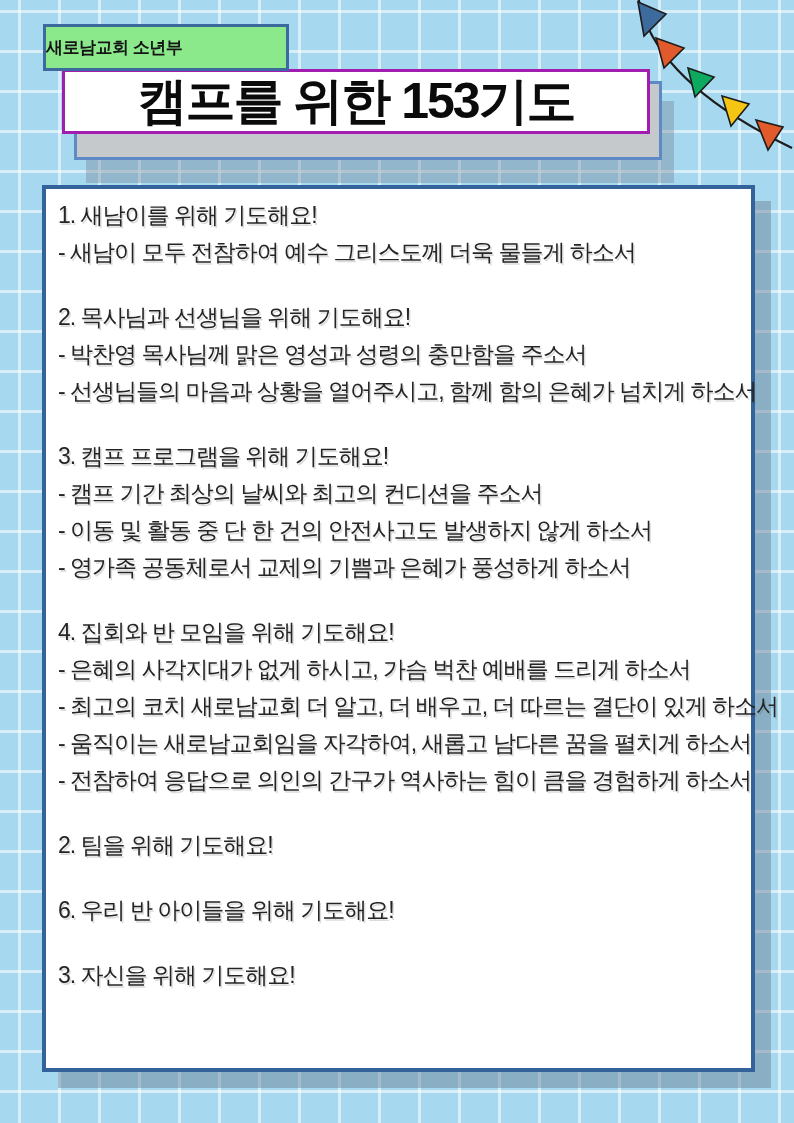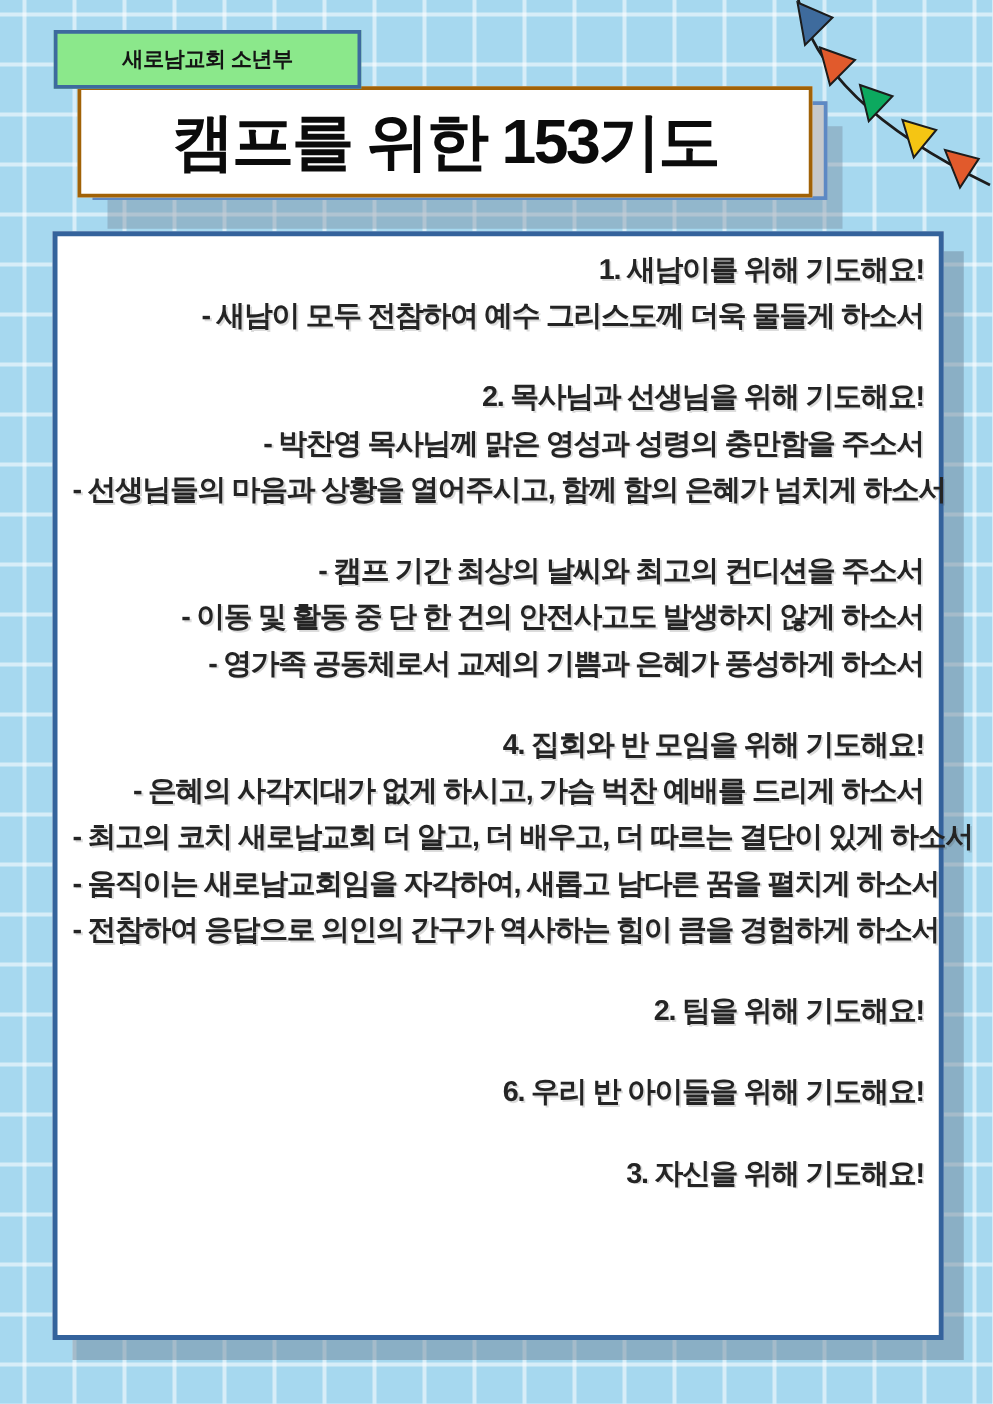--- a/index.html
+++ b/index.html
@@ -12,53 +12,52 @@
       linear-gradient(to bottom, rgba(255,255,255,0.55) 3px, transparent 3px);
     background-size:40px 40px;
     background-position:18px 10px;
   }
   .bunting{
     position:absolute;top:0;right:0;width:172px;height:162px;z-index:6;
   }
   .badge{
     position:absolute;left:43px;top:24px;width:246px;height:47px;
     box-sizing:border-box;border:3px solid #3d6a9e;background:#8be88b;
-    display:flex;align-items:center;justify-content:center;
+    display:flex;align-items:center;
     font-size:17px;font-weight:bold;color:#141414;letter-spacing:-0.5px;
     z-index:5;
   }
   .title-shadow-soft{
     position:absolute;left:86px;top:101px;width:588px;height:82px;
     background:rgba(112,130,148,0.38);z-index:1;
   }
   .title-shadow-hard{
     position:absolute;left:74px;top:81px;width:588px;height:79px;
     box-sizing:border-box;background:#c6c9cc;border:3px solid #5d89c4;z-index:2;
   }
   .title-box{
-    position:absolute;left:62px;top:69px;width:588px;height:89px;
-    box-sizing:border-box;background:#ffffff;border:3px solid #a16207;z-index:3;
+    position:absolute;left:62px;top:69px;width:588px;height:65px;
+    box-sizing:border-box;background:#ffffff;border:3px solid #a21caf;z-index:3;
     display:flex;align-items:center;justify-content:center;
   }
   .title-text{
     font-size:50px;font-weight:900;color:#0b0b0b;letter-spacing:-2px;
     white-space:nowrap;
   }
   .main-box{
     position:absolute;left:42px;top:185px;width:713px;height:887px;
     box-sizing:border-box;background:#ffffff;border:4px solid #34639c;
     box-shadow:16px 16px 0 rgba(104,126,146,0.45);
     padding:8px 12px;z-index:2;
   }
   .section + .section{margin-top:28px;}
   .heading,.line{
-    font-size:23px;font-weight:700;line-height:37px;color:#242424;
+    font-size:23px;font-weight:400;line-height:37px;color:#242424;
     letter-spacing:-1px;white-space:nowrap;
     text-shadow:1.5px 1.5px 0 rgba(60,60,60,0.18);
-    text-align:right;
   }
 </style>
 </head>
 <body>
 
 <svg class="bunting" viewBox="0 0 172 162">
   <path d="M 16,-4 Q 30,80 170,148" fill="none" stroke="#1c1c1c" stroke-width="2.2"></path>
   <polygon points="16,2 44,14 22,36" stroke="#1c1c1c" stroke-width="1.6" fill="#3e6b9d"></polygon>
   <polygon points="34,38 62,48 42,68" stroke="#1c1c1c" stroke-width="1.6" fill="#e15a2c"></polygon>
   <polygon points="66,68 92,77 73,97" stroke="#1c1c1c" stroke-width="1.6" fill="#0ca95f"></polygon>
@@ -83,20 +82,21 @@
     <div class="line">- 새남이 모두 전참하여 예수 그리스도께 더욱 물들게 하소서</div>
   </div>
 
   <div class="section">
     <div class="heading">2. 목사님과 선생님을 위해 기도해요!</div>
     <div class="line">- 박찬영 목사님께 맑은 영성과 성령의 충만함을 주소서</div>
     <div class="line">- 선생님들의 마음과 상황을 열어주시고, 함께 함의 은혜가 넘치게 하소서</div>
   </div>
 
   <div class="section">
+    <div class="heading">3. 캠프 프로그램을 위해 기도해요!</div>
     <div class="line">- 캠프 기간 최상의 날씨와 최고의 컨디션을 주소서</div>
     <div class="line">- 이동 및 활동 중 단 한 건의 안전사고도 발생하지 않게 하소서</div>
     <div class="line">- 영가족 공동체로서 교제의 기쁨과 은혜가 풍성하게 하소서</div>
   </div>
 
   <div class="section">
     <div class="heading">4. 집회와 반 모임을 위해 기도해요!</div>
     <div class="line">- 은혜의 사각지대가 없게 하시고, 가슴 벅찬 예배를 드리게 하소서</div>
     <div class="line">- 최고의 코치 새로남교회 더 알고, 더 배우고, 더 따르는 결단이 있게 하소서</div>
     <div class="line">- 움직이는 새로남교회임을 자각하여, 새롭고 남다른 꿈을 펼치게 하소서</div>

